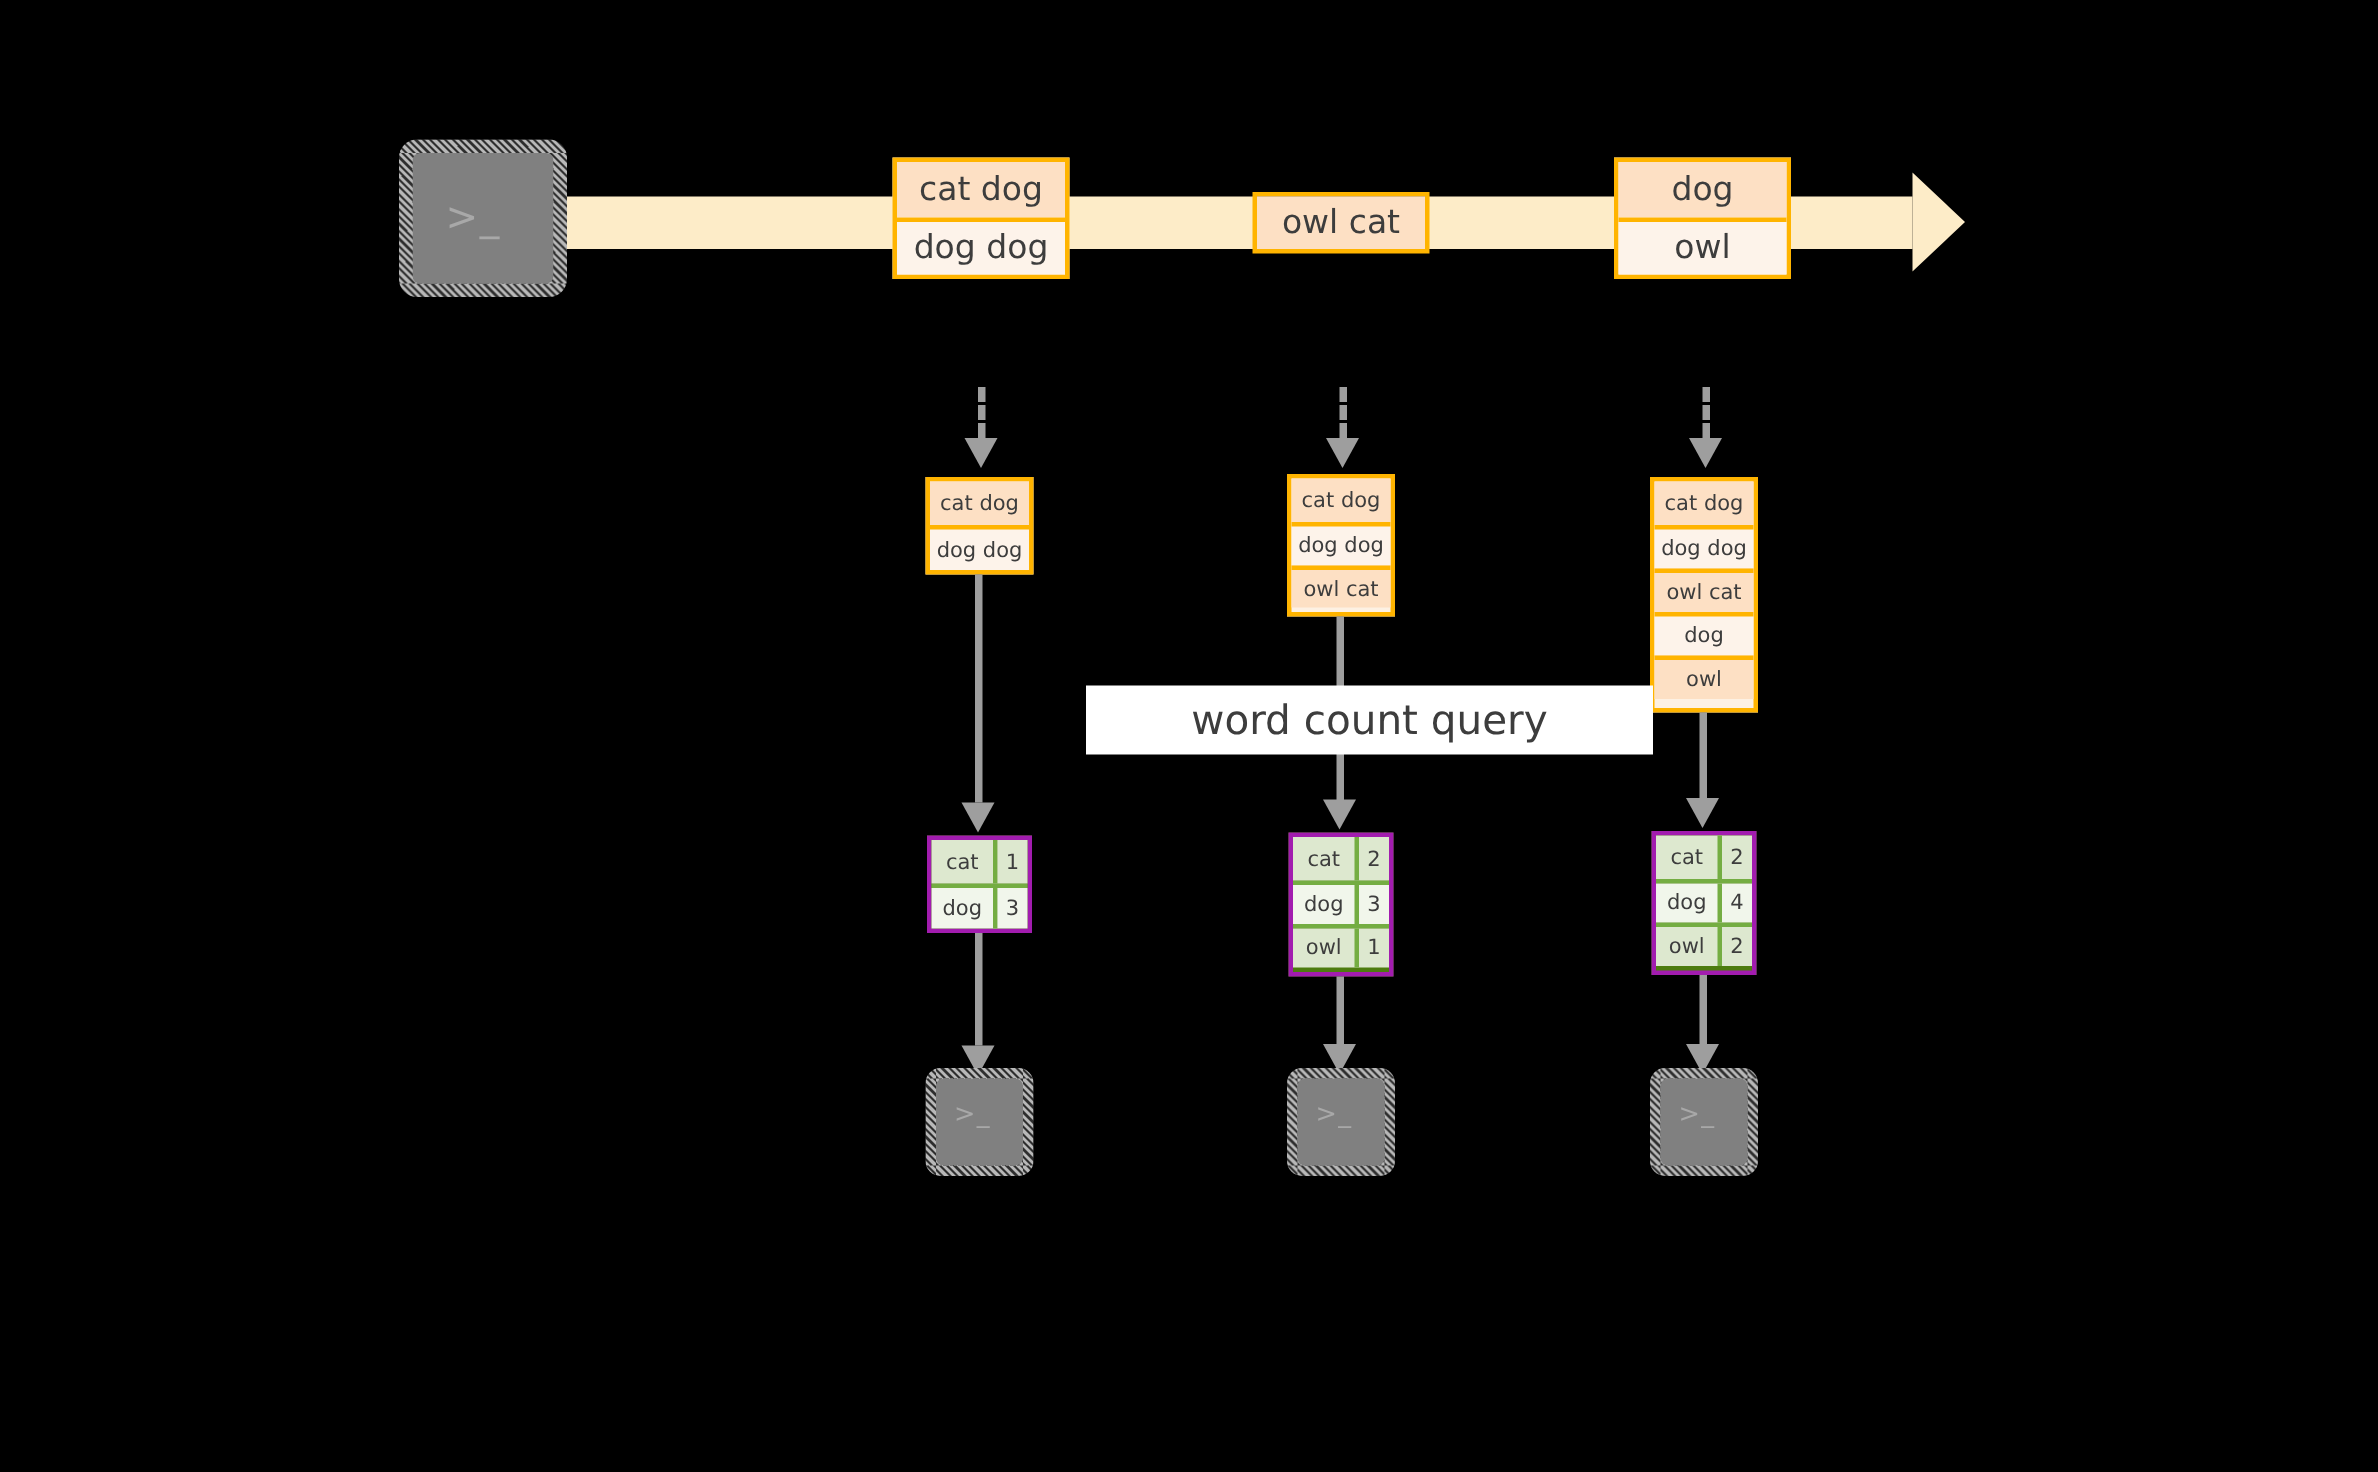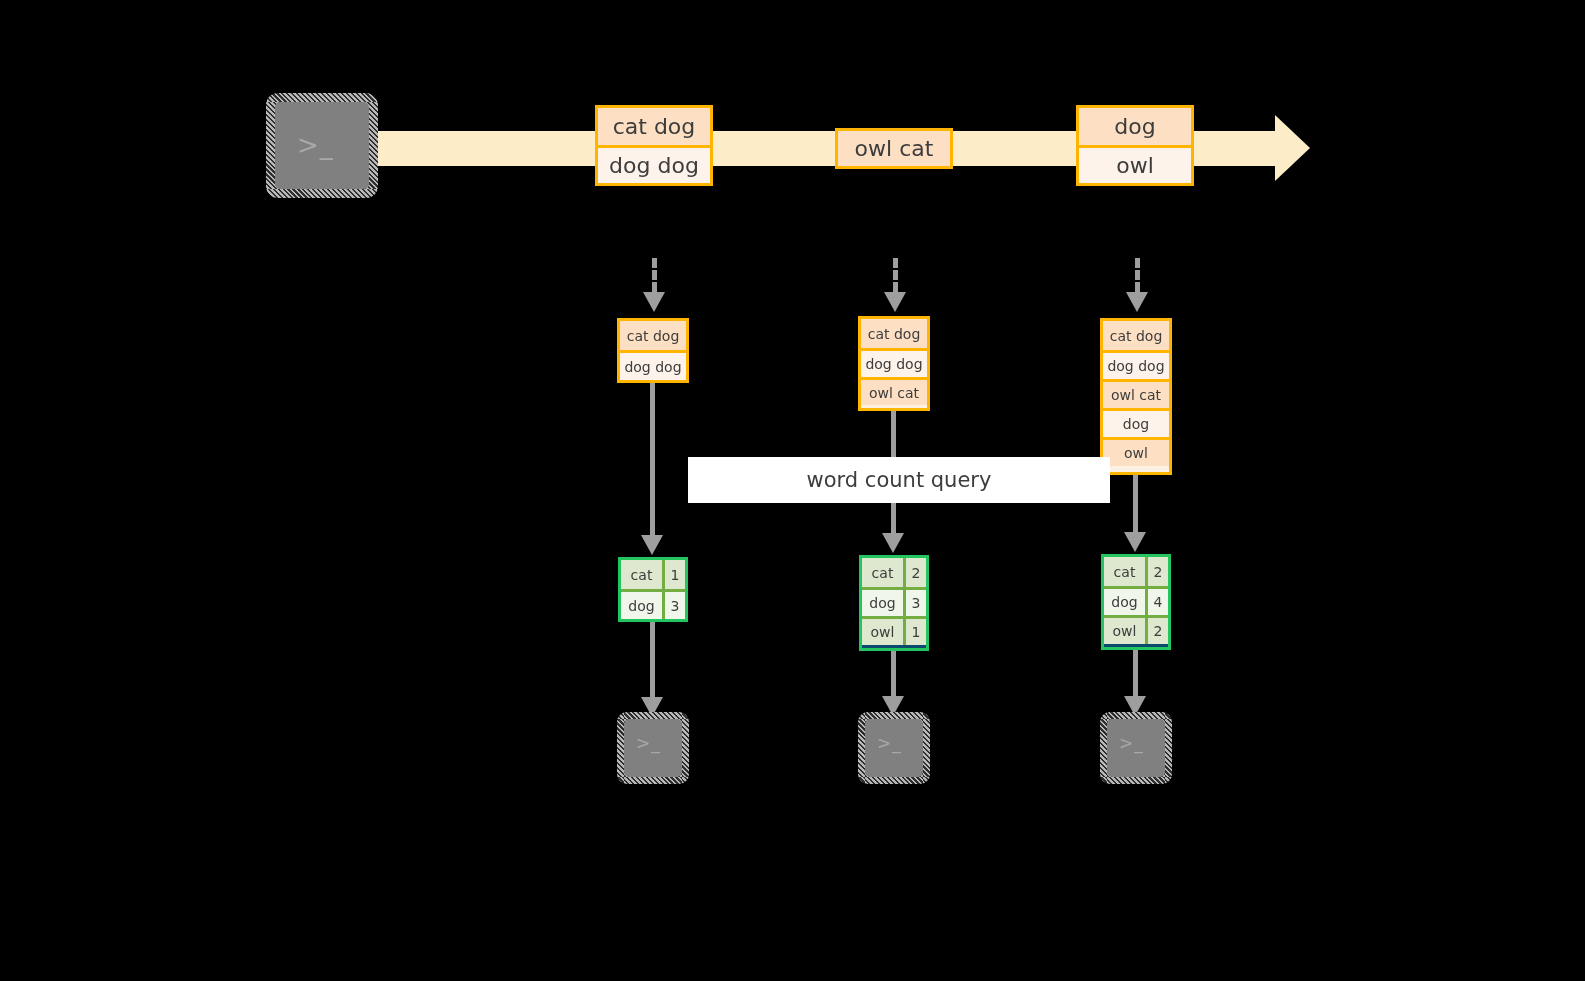--- a/index.html
+++ b/index.html
@@ -71,22 +71,22 @@
     white-space: nowrap;
   }
   .msgrow.dark { background: #fde0c4; }
   .msgrow.light { background: #fdf3ea; }
   .msgrow + .msgrow { border-top: 3px solid #ffb400; }
 
   
   .tbl {
     position: absolute;
     box-sizing: border-box;
-    border: 3px solid #22c55e;
-    background: #0c4a6e;
+    border: 3px solid #a21caf;
+    background: #4d7c0f;
   }
   .trow {
     display: flex;
     box-sizing: border-box;
   }
   .trow + .trow { border-top: 3px solid #74ad42; }
   .trow.dark .tcell { background: #dde8cf; }
   .trow.light .tcell { background: #f1f6eb; }
   .tcell {
     box-sizing: border-box;
@@ -252,17 +252,17 @@
   </div>
 
   <div class="vline" style="left:1133px; top:650px; width:5px; height:49px;"></div>
   <div class="vhead" style="left:1124px; top:696px;"></div>
 
   <div class="term" style="left:1100px; top:712px; width:72px; height:72px; border-width:7px; border-radius:10px;">
     <div class="inner"></div>
     <span class="prompt" style="left:12px; top:16px; font-size:17px;">&gt;_</span>
   </div>
 
-  <div class="banner" style="left:688px; top:457px; width:422px; height:46px; font-size:21px;">
+  <div class="banner" style="left:724px; top:457px; width:378px; height:46px; font-size:27px;">
     <span>word count query</span>
   </div>
 
 </div>
 
 </body></html>

